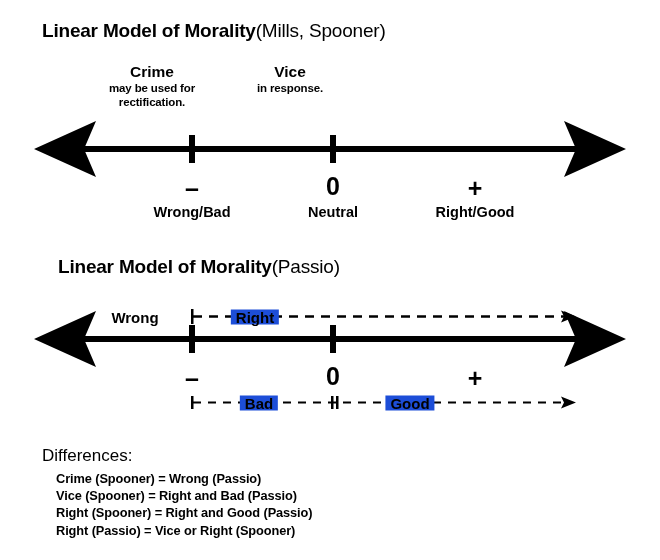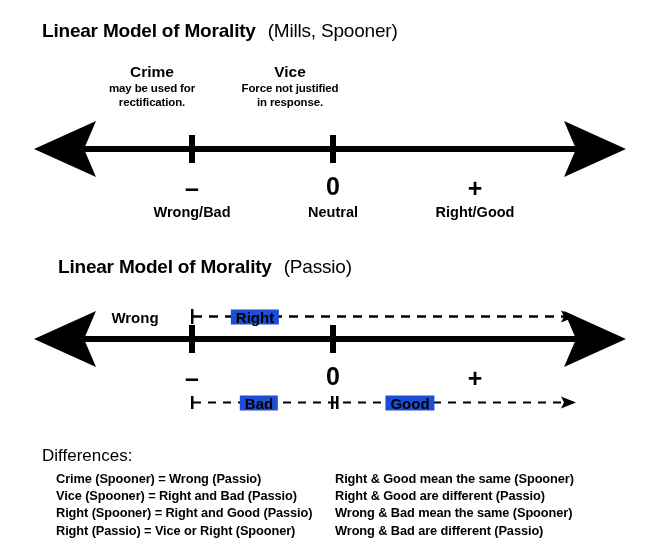--- a/index.html
+++ b/index.html
@@ -28,21 +28,21 @@
     position: absolute;
     white-space: nowrap;
     font-size: 19px;
     letter-spacing: -0.2px;
   }
   .section-title .t-main {
     font-weight: bold;
   }
   .section-title .t-sub {
     font-weight: normal;
-    margin-left: 12px;
+    margin-left: 0;
   }
 
   
   .callout {
     position: absolute;
     text-align: center;
     line-height: 1.18;
   }
   .callout .head {
     font-weight: bold;
@@ -124,21 +124,20 @@
   </div>
 
   <div class="callout" style="left:72px; top:63px; width:160px;">
     <span class="head">Crime</span>
     <span class="line">may be used for</span>
     <span class="line">rectification.</span>
   </div>
 
   <div class="callout" style="left:210px; top:63px; width:160px;">
     <span class="head">Vice</span>
-    <span class="line">Force not justified</span>
     <span class="line">in response.</span>
   </div>
 
   <svg class="axis-svg" style="left:20px; top:118px;" width="620" height="66" viewBox="0 0 620 66">
 
     <rect x="45" y="28" width="530" height="6" fill="#000"></rect>
 
     <path d="M 14 31 L 76 3 L 64 31 L 76 59 Z" fill="#000"></path>
 
     <path d="M 606 31 L 544 3 L 556 31 L 544 59 Z" fill="#000"></path>
@@ -198,20 +197,14 @@
 
   <div class="diff-title" style="left:42px; top:446px;">Differences:</div>
 
   <div class="diff-col" style="left:56px; top:470px;">
     <div>Crime (Spooner) = Wrong (Passio)</div>
     <div>Vice (Spooner) = Right and Bad (Passio)</div>
     <div>Right (Spooner) = Right and Good (Passio)</div>
     <div>Right (Passio) = Vice or Right (Spooner)</div>
   </div>
 
-  <div class="diff-col" style="left:335px; top:470px;">
-    <div>Right &amp; Good mean the same (Spooner)</div>
-    <div>Right &amp; Good are different (Passio)</div>
-    <div>Wrong &amp; Bad mean the same (Spooner)</div>
-    <div>Wrong &amp; Bad are different (Passio)</div>
-  </div>
 
 </div>
 
 </body></html>

